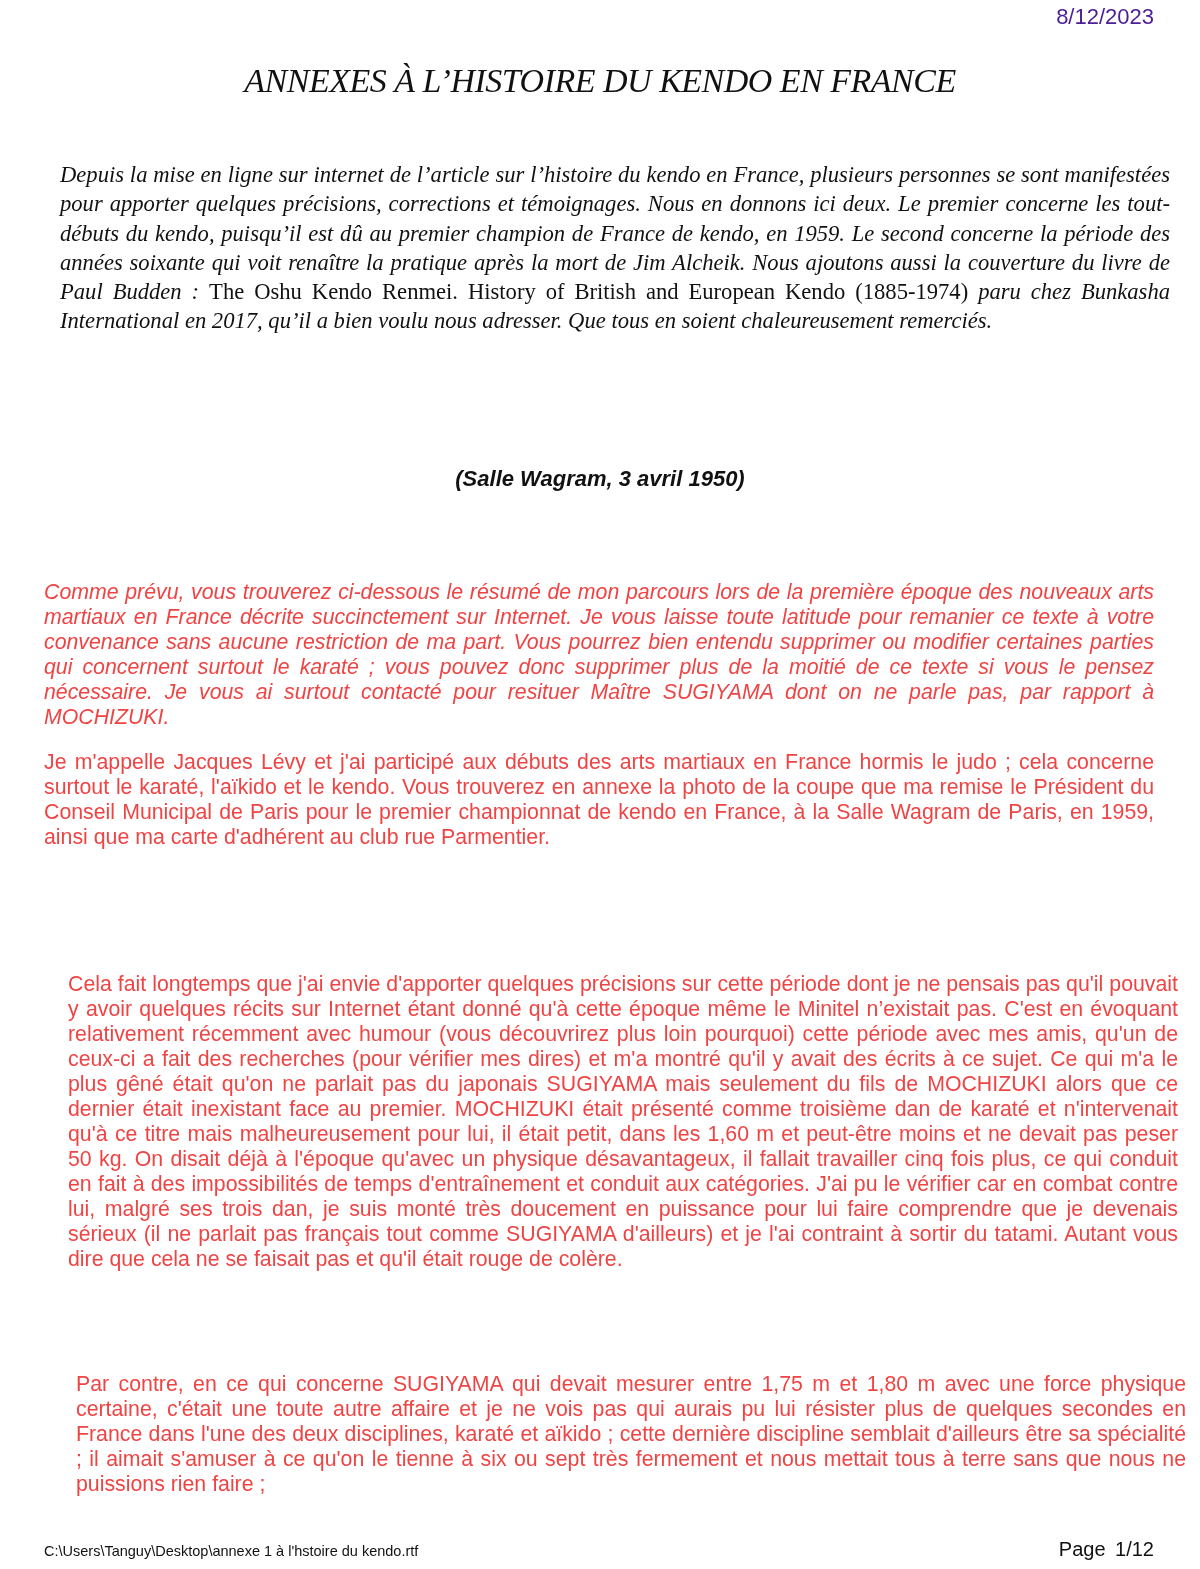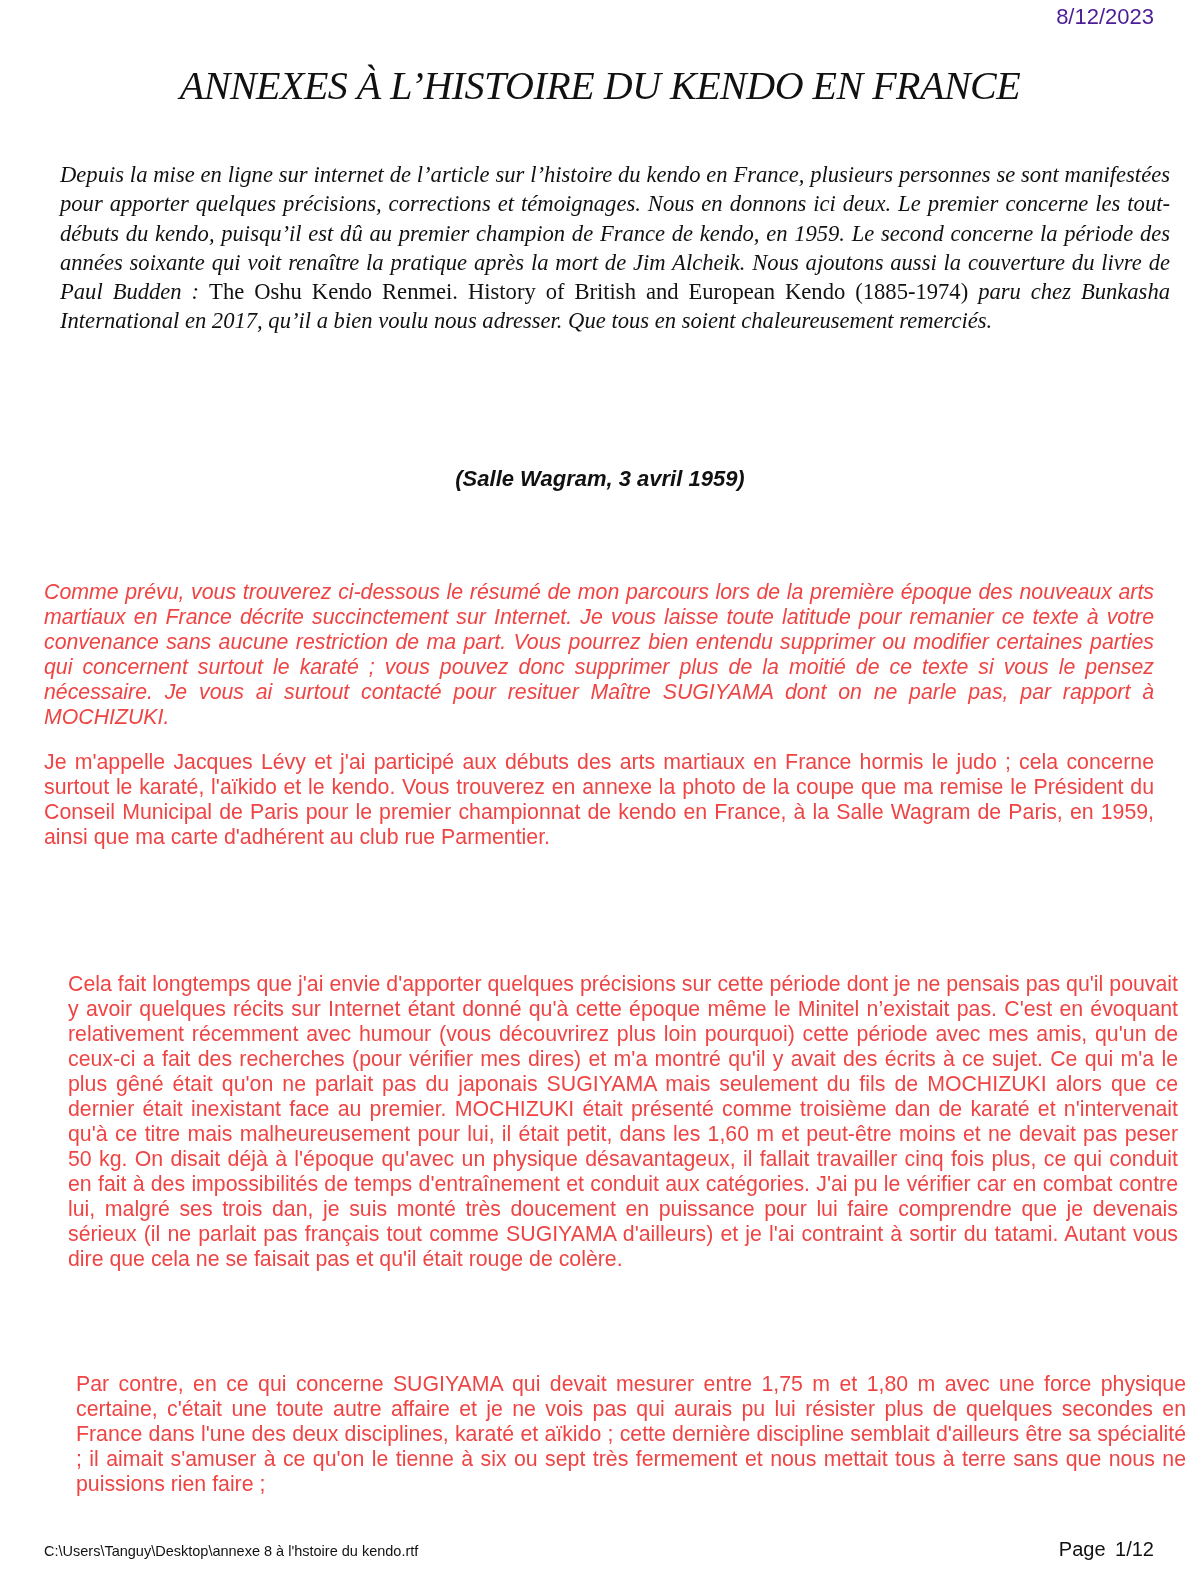--- a/index.html
+++ b/index.html
@@ -3,21 +3,21 @@
   <meta charset="utf-8">
   <style>
     html, body { margin: 0; padding: 0; background: #ffffff; }
     body { width: 1200px; height: 1569px; position: relative; overflow: hidden; color: #111; }
     .date {
       position: absolute; top: 4px; right: 46px;
       font-family: "Liberation Sans", sans-serif; font-size: 22px; color: #4c1d95;
     }
     .title {
       position: absolute; top: 62px; left: 0; width: 1200px; text-align: center;
-      font-family: "Liberation Serif", serif; font-style: italic; font-size: 40px;
+      font-family: "Liberation Serif", serif; font-style: italic; font-size: 34px;
       letter-spacing: -0.5px; margin: 0; font-weight: normal;
     }
     .intro {
       position: absolute; top: 144px; left: 44px; width: 1110px;
       font-family: "Liberation Serif", serif; font-size: 22.6px; line-height: 29.3px;
       text-align: justify; margin: 16px;
     }
     .intro .it { font-style: italic; }
     .intro .rm { font-style: normal; }
     .section-title {
@@ -46,25 +46,25 @@
 </head>
 <body>
 
 <div class="date">8/12/2023</div>
 
 <h1 class="title">ANNEXES À L’HISTOIRE DU KENDO EN FRANCE</h1>
 
 <p class="intro"><span class="it">Depuis la mise en ligne sur internet de l’article sur l’histoire du kendo en France, plusieurs personnes se sont manifestées pour apporter quelques précisions, corrections et témoignages. Nous en donnons ici deux. Le premier concerne les tout-débuts du kendo, puisqu’il est dû au premier champion de France de kendo, en 1959. Le second concerne la période des années soixante qui voit renaître la pratique après la mort de Jim Alcheik. Nous ajoutons aussi la couverture du livre de Paul Budden : </span><span class="rm">The Oshu Kendo Renmei. History of British and European Kendo (1885-1974)</span><span class="it"> paru chez Bunkasha International en 2017, qu’il a bien voulu nous adresser. Que tous en soient chaleureusement remerciés.</span></p>
 
 <div class="section-title">
-  <div>(Salle Wagram, 3 avril 1959)</div>
+  <div>(Salle Wagram, 3 avril 1950)</div>
 </div>
 
 <p class="para p-italic">Comme prévu, vous trouverez ci-dessous le résumé de mon parcours lors de la première époque des nouveaux arts martiaux en France décrite succinctement sur Internet. Je vous laisse toute latitude pour remanier ce texte à votre convenance sans aucune restriction de ma part. Vous pourrez bien entendu supprimer ou modifier certaines parties qui concernent surtout le karaté ; vous pouvez donc supprimer plus de la moitié de ce texte si vous le pensez nécessaire. Je vous ai surtout contacté pour resituer Maître SUGIYAMA dont on ne parle pas, par rapport à MOCHIZUKI.</p>
 
 <p class="para p1">Je m'appelle Jacques Lévy et j'ai participé aux débuts des arts martiaux en France hormis le judo ; cela concerne surtout le karaté, l'aïkido et le kendo. Vous trouverez en annexe la photo de la coupe que ma remise le Président du Conseil Municipal de Paris pour le premier championnat de kendo en France, à la Salle Wagram de Paris, en 1959, ainsi que ma carte d'adhérent au club rue Parmentier.</p>
 
 <p class="para p2">Cela fait longtemps que j'ai envie d'apporter quelques précisions sur cette période dont je ne pensais pas qu'il pouvait y avoir quelques récits sur Internet étant donné qu'à cette époque même le Minitel n’existait pas. C'est en évoquant relativement récemment avec humour (vous découvrirez plus loin pourquoi) cette période avec mes amis, qu'un de ceux-ci a fait des recherches (pour vérifier mes dires) et m'a montré qu'il y avait des écrits à ce sujet. Ce qui m'a le plus gêné était qu'on ne parlait pas du japonais SUGIYAMA mais seulement du fils de MOCHIZUKI alors que ce dernier était inexistant face au premier. MOCHIZUKI était présenté comme troisième dan de karaté et n'intervenait qu'à ce titre mais malheureusement pour lui, il était petit, dans les 1,60 m et peut-être moins et ne devait pas peser 50 kg. On disait déjà à l'époque qu'avec un physique désavantageux, il fallait travailler cinq fois plus, ce qui conduit en fait à des impossibilités de temps d'entraînement et conduit aux catégories. J'ai pu le vérifier car en combat contre lui, malgré ses trois dan, je suis monté très doucement en puissance pour lui faire comprendre que je devenais sérieux (il ne parlait pas français tout comme SUGIYAMA d'ailleurs) et je l'ai contraint à sortir du tatami. Autant vous dire que cela ne se faisait pas et qu'il était rouge de colère.</p>
 
 <p class="para p3">Par contre, en ce qui concerne SUGIYAMA qui devait mesurer entre 1,75 m et 1,80 m avec une force physique certaine, c'était une toute autre affaire et je ne vois pas qui aurais pu lui résister plus de quelques secondes en France dans l'une des deux disciplines, karaté et aïkido ; cette dernière discipline semblait d'ailleurs être sa spécialité ; il aimait s'amuser à ce qu'on le tienne à six ou sept très fermement et nous mettait tous à terre sans que nous ne puissions rien faire ;</p>
 
-<div class="footer-path">C:\Users\Tanguy\Desktop\annexe 8 à l'hstoire du kendo.rtf</div>
+<div class="footer-path">C:\Users\Tanguy\Desktop\annexe 1 à l'hstoire du kendo.rtf</div>
 <div class="footer-page">Page 1/12</div>
 
 </body></html>

